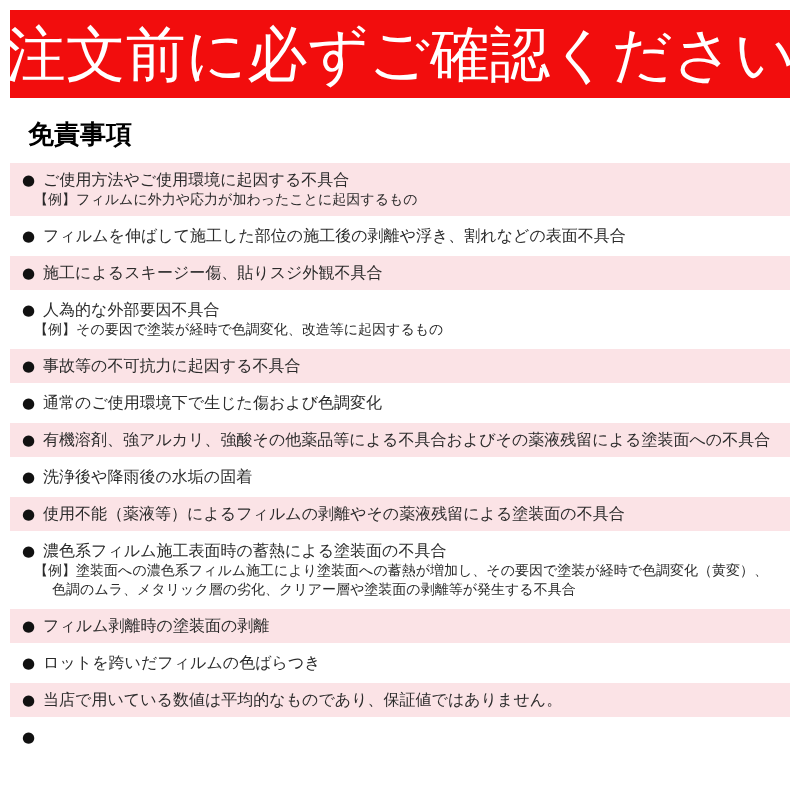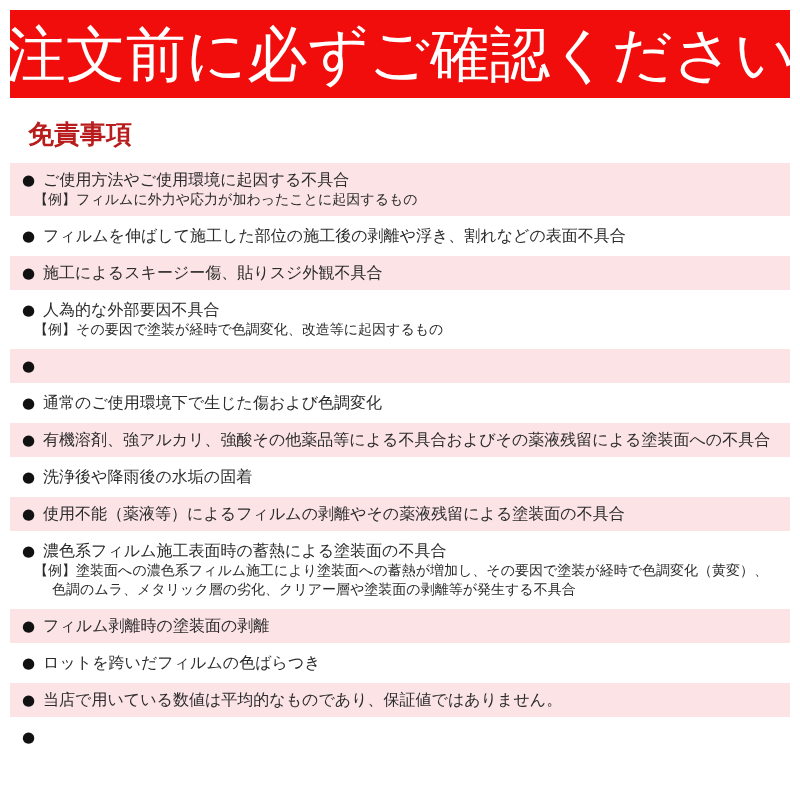--- a/index.html
+++ b/index.html
@@ -28,21 +28,21 @@
   }
   .banner-text {
     color: #ffffff;
     font-size: 60px;
     font-weight: normal;
     line-height: 1;
     white-space: nowrap;
     letter-spacing: 0px;
   }
   .heading {
-    color: #b91c1c;
+    color: #000000;
     font-size: 26px;
     font-weight: bold;
     margin: 22px 0 14px 18px;
     line-height: 1.1;
   }
   .list { }
   .row {
     display: flex;
     align-items: flex-start;
     padding: 7px 12px;
@@ -111,20 +111,23 @@
       </div>
       <div class="row white">
         <span class="bullet">●</span>
         <div class="content">
           <div class="main-text">人為的な外部要因不具合</div>
           <div class="sub">【例】その要因で塗装が経時で色調変化、改造等に起因するもの</div>
         </div>
       </div>
       <div class="row pink">
         <span class="bullet">●</span>
+        <div class="content">
+          <div class="main-text">事故等の不可抗力に起因する不具合</div>
+        </div>
       </div>
       <div class="row white">
         <span class="bullet">●</span>
         <div class="content">
           <div class="main-text">通常のご使用環境下で生じた傷および色調変化</div>
         </div>
       </div>
       <div class="row pink">
         <span class="bullet">●</span>
         <div class="content">

